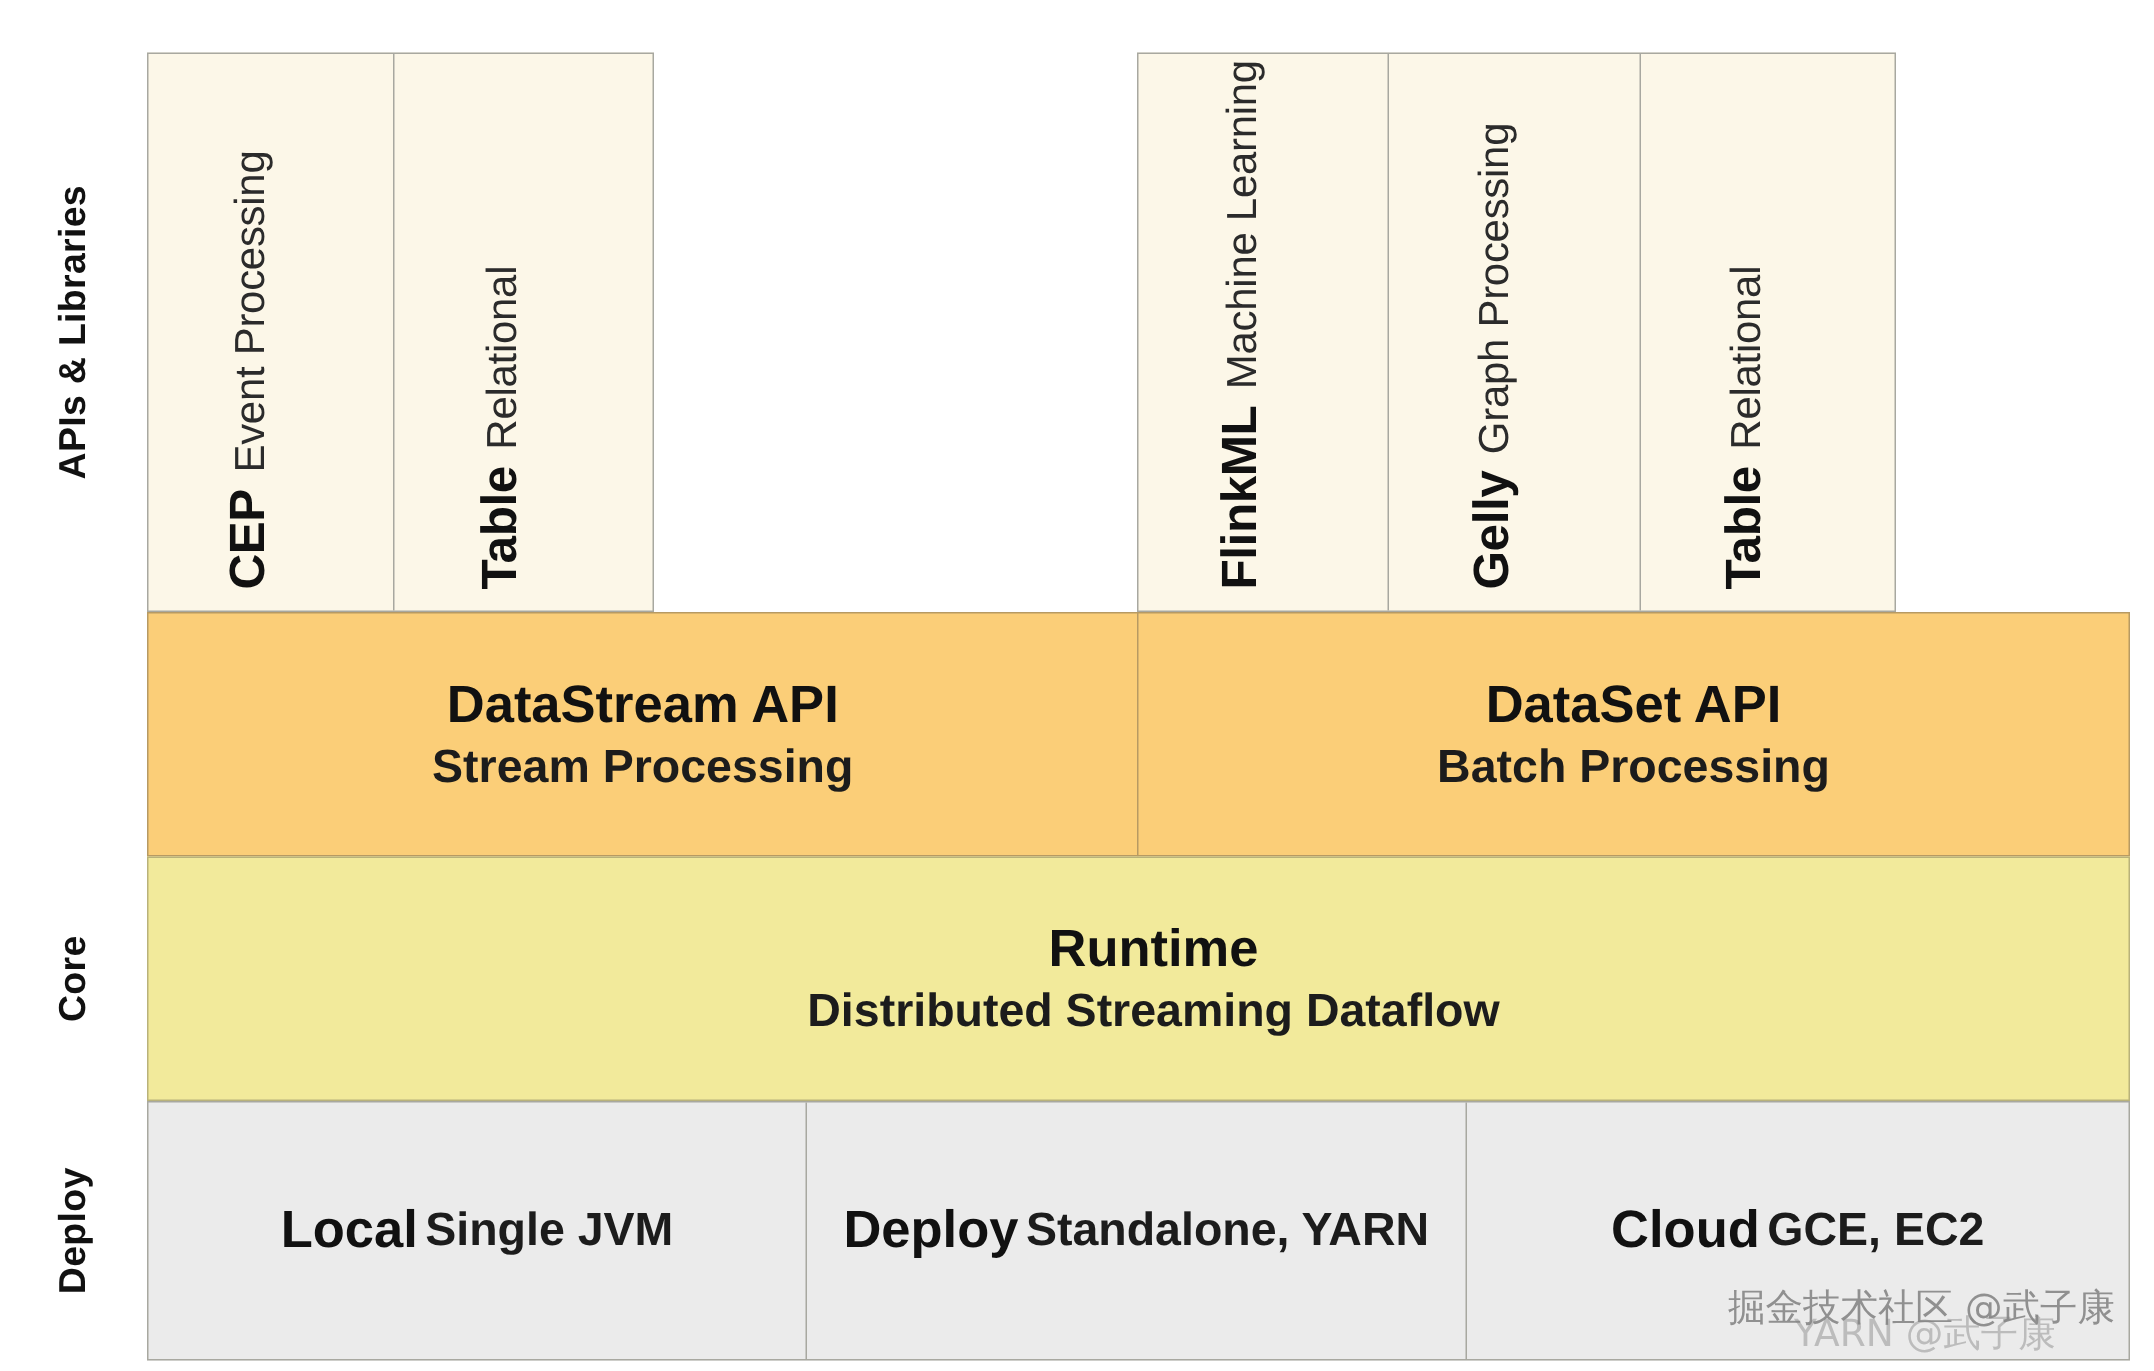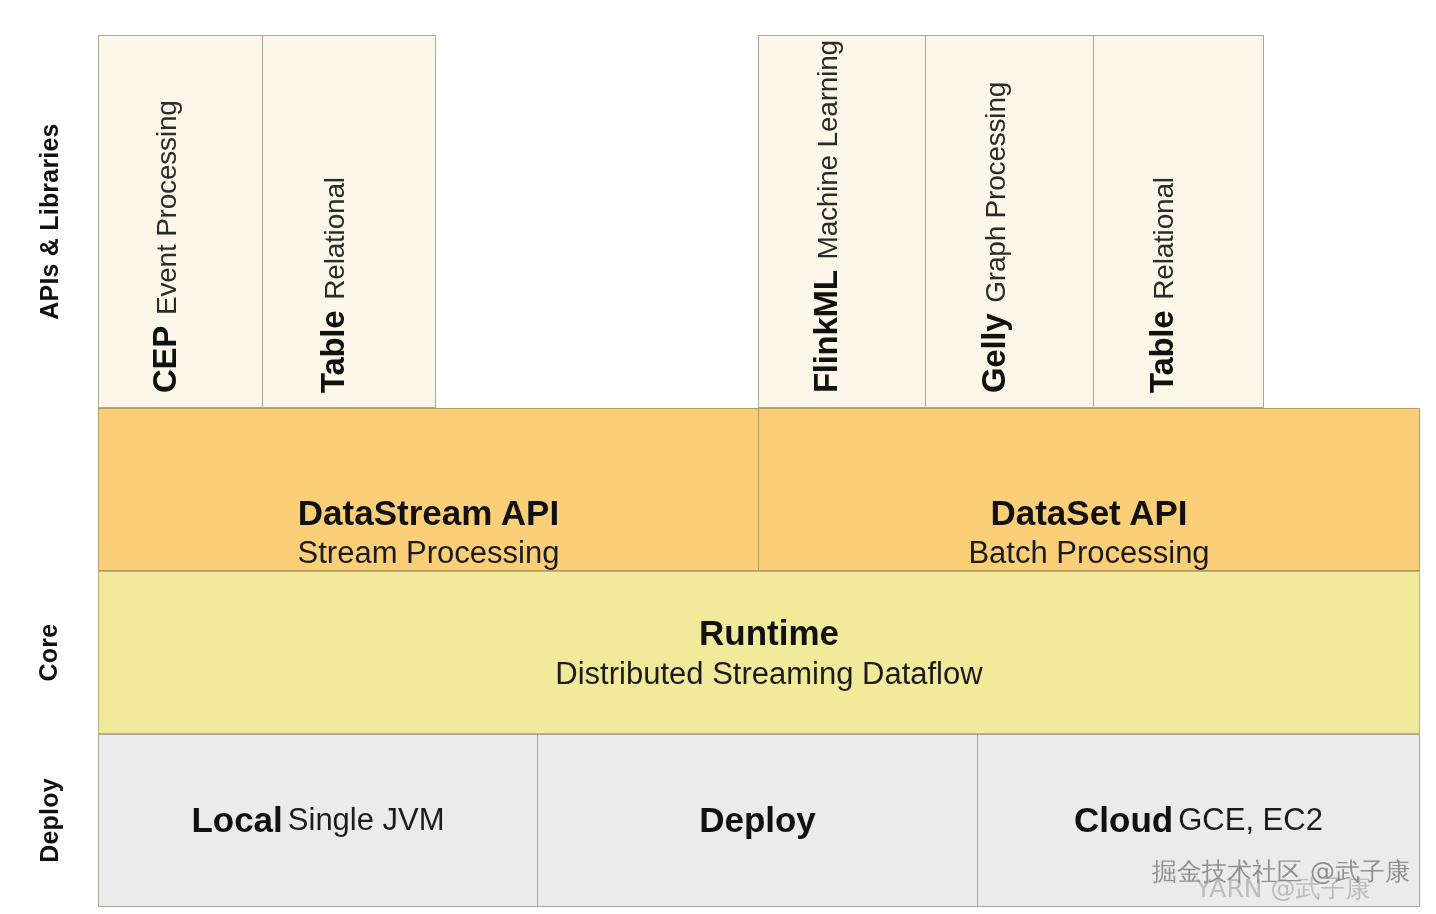--- a/index.html
+++ b/index.html
@@ -91,33 +91,33 @@
   .api-band {
     position: absolute;
     top: 408px;
     height: 163px;
     background: #FBCE78;
     border: 1px solid #B79A63;
     box-sizing: border-box;
     display: flex;
     flex-direction: column;
     align-items: center;
-    justify-content: flex-end;
+    justify-content: center;
     gap: 6px;
   }
   #api-stream { left: 98px;  width: 661px; }
   #api-batch  { left: 758px; width: 662px; }
   .band-title {
     font-weight: bold;
     font-size: 35px;
     color: #111111;
     line-height: 1.05;
   }
   .band-sub {
-    font-weight: normal;
+    font-weight: bold;
     font-size: 31px;
     color: #1c1c1c;
     line-height: 1.05;
   }
 
   
   #runtime-band {
     position: absolute;
     left: 98px;
     top: 571px;
@@ -242,20 +242,21 @@
     <div class="band-sub">Distributed Streaming Dataflow</div>
   </div>
 
   <div id="deploy-row">
     <div class="deploy-box" style="width:439px">
       <div class="band-title">Local</div>
       <div class="band-sub">Single JVM</div>
     </div>
     <div class="deploy-box" style="width:440px">
       <div class="band-title">Deploy</div>
+      <div class="band-sub">Standalone, YARN</div>
     </div>
     <div class="deploy-box" style="width:441px">
       <div class="band-title">Cloud</div>
       <div class="band-sub">GCE, EC2</div>
     </div>
   </div>
 
   <div class="watermark" id="watermark-juejin">掘金技术社区 @武子康</div>
   <div class="watermark" id="watermark-csdn">YARN @武子康</div>
 

